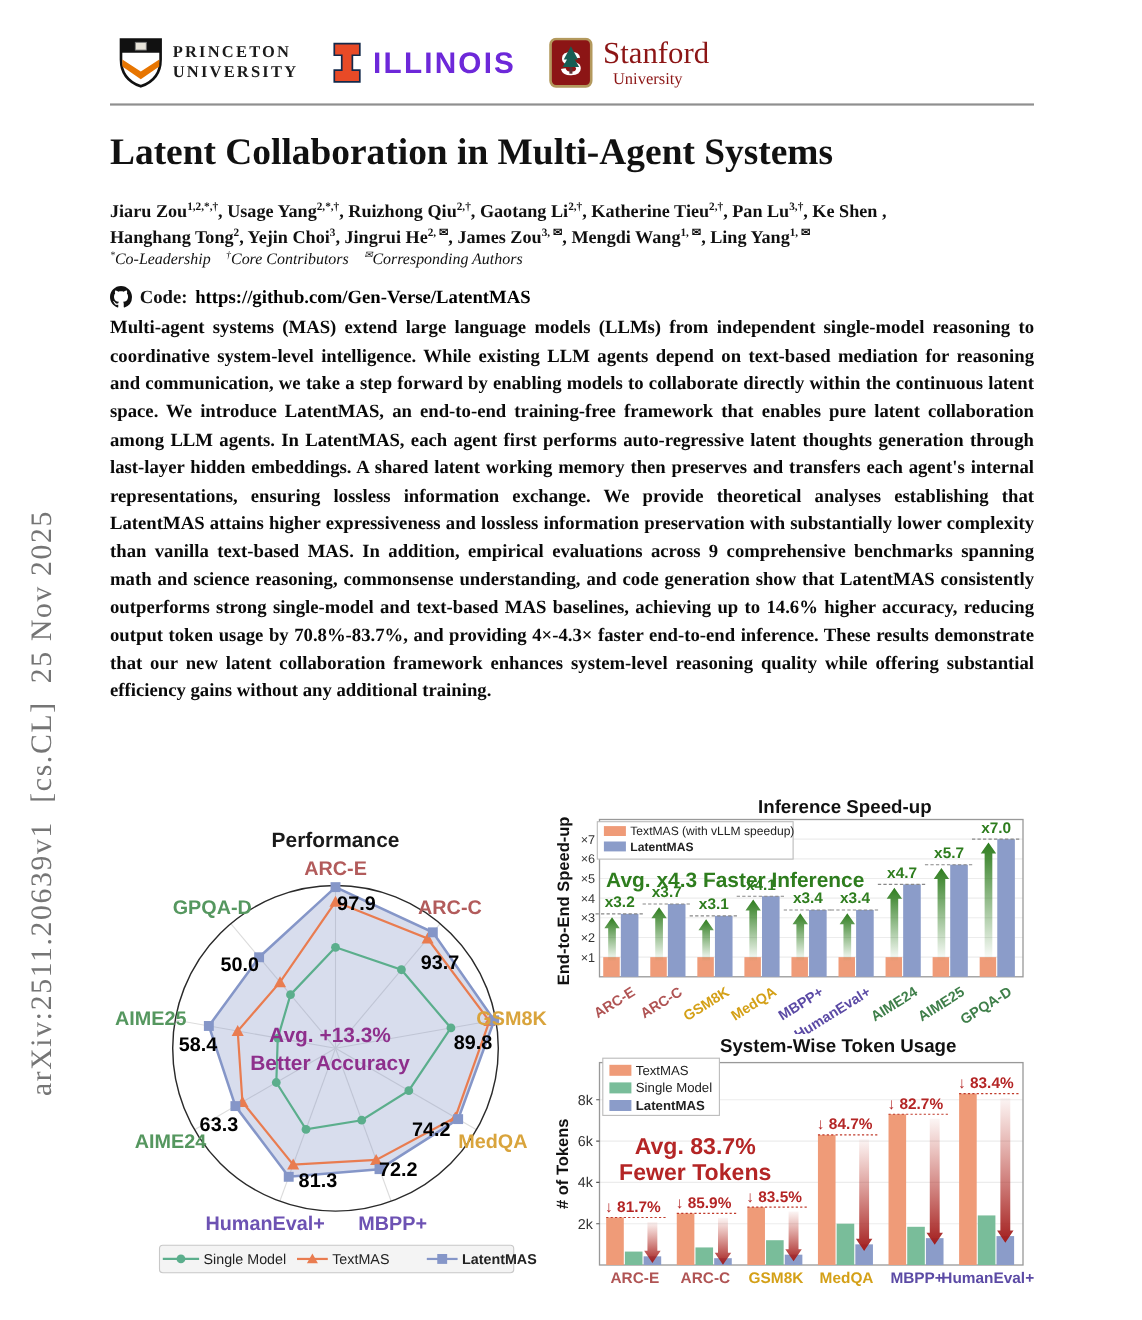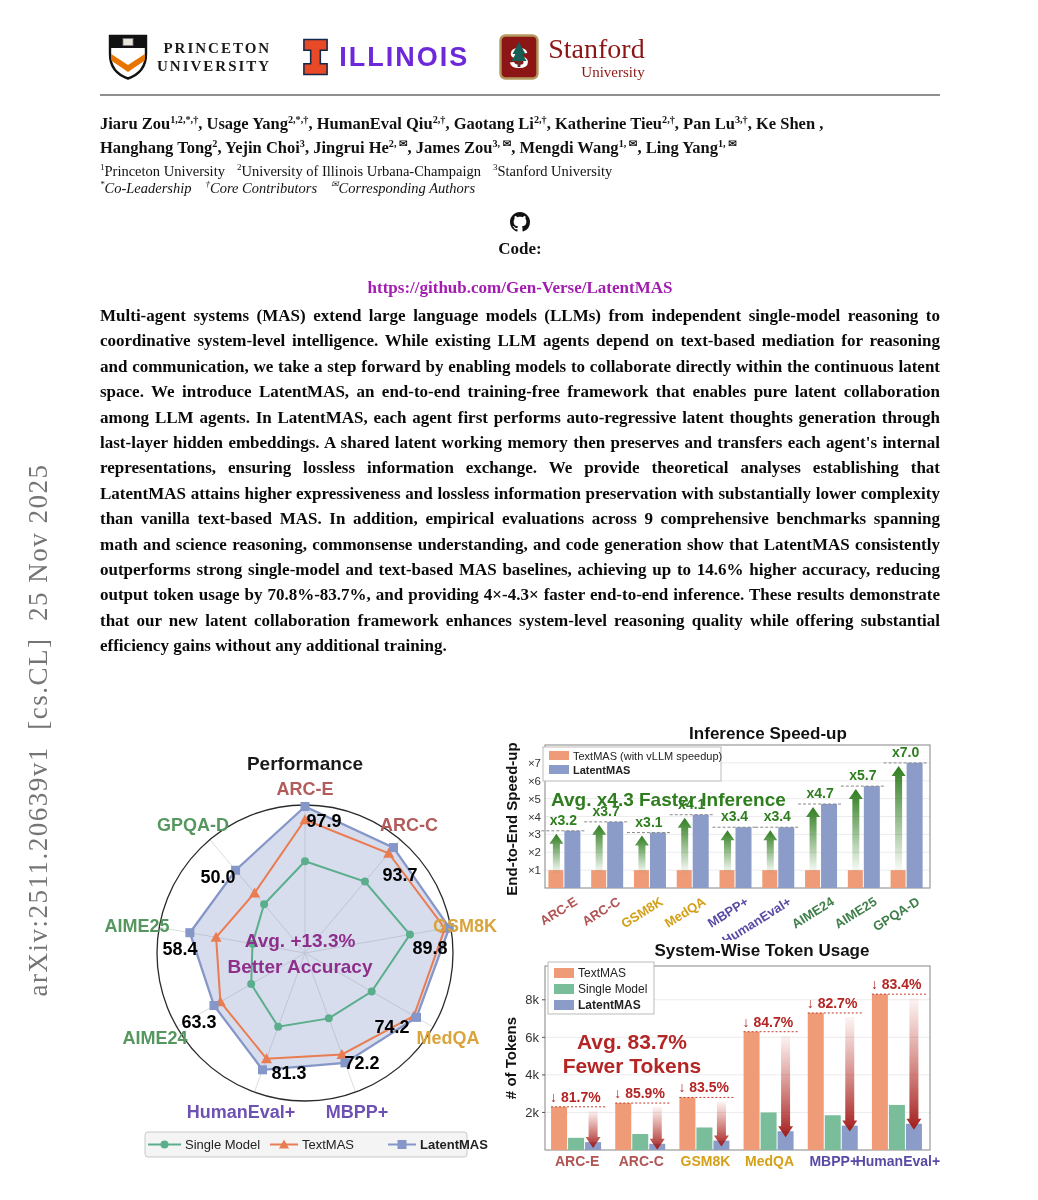--- a/index.html
+++ b/index.html
@@ -2,37 +2,37 @@
 <html><head>
 <meta charset="utf-8">
 <style>
   html,body{margin:0;padding:0;}
   body{width:1038px;height:1200px;position:relative;background:#ffffff;overflow:hidden;
        font-family:"Liberation Serif",serif;color:#111;}
   .arxiv-stamp{position:absolute;top:730px;left:38px;transform:translate(-50%,-50%) rotate(-90deg);
        white-space:pre;font-size:27px;letter-spacing:1.5px;color:#757575;}
   .content{position:absolute;left:100px;top:0;width:840px;}
   .logos{display:flex;align-items:center;gap:30px;margin-top:28px;padding-left:8px;height:58px;}
-  .logo{display:flex;align-items:center;gap:9px;text-align:right;}
+  .logo{display:flex;align-items:center;gap:9px;}
   .princeton-text{font-weight:bold;font-size:15px;letter-spacing:2px;color:#1a1a1a;line-height:18px;}
   .illinois-text{font-family:"Liberation Sans",sans-serif;font-weight:bold;font-size:27px;
        letter-spacing:2px;color:#6d28d9;}
   .stanford-text{color:#8C1515;line-height:1;}
   .stanford-text .l1{font-size:28px;}
   .stanford-text .l2{font-size:15px;margin-top:2px;margin-left:9px;}
   .divider{height:2px;background:#8f8f8f;margin-top:8px;}
   .title{font-size:34px;font-weight:bold;margin-top:24px;line-height:1.1;}
   .authors{margin-top:16px;font-size:16.5px;font-weight:bold;line-height:24px;}
   sup{font-size:62%;line-height:0;}
   .affils{margin-top:3px;font-size:14.5px;}
   .affils span.item{margin-right:12px;}
   .notes{font-size:14.5px;}
   .notes span.item{margin-right:14px;font-style:italic;}
-  .code-row{margin-top:15px;font-size:17px;font-weight:bold;display:flex;align-items:center;gap:7px;flex-direction:column;}
-  .code-row a{color:#a21caf;text-decoration:none;margin-top:12px;}
+  .code-row{margin-top:15px;font-size:17px;font-weight:bold;display:flex;align-items:center;gap:7px;}
+  .code-row a{color:#000000;text-decoration:none;}
   .abstract{margin-top:5px;font-size:17px;line-height:25.4px;font-weight:bold;text-align:justify;color:#0a0a0a;}
   .figures{position:absolute;left:100px;top:720px;width:840px;height:478px;}
   #radar-svg{position:absolute;left:0;top:14px;}
   #speedup-svg{position:absolute;left:405px;top:2px;}
   #tokens-svg{position:absolute;left:405px;top:222px;}
   svg text{font-family:"Liberation Sans",sans-serif;}
 </style>
 </head>
 <body>
 
@@ -69,27 +69,27 @@
       </svg>
       <div class="stanford-text">
         <div class="l1">Stanford</div>
         <div class="l2">University</div>
       </div>
     </div>
   </div>
 
   <div class="divider"></div>
 
+  <h1 class="title">Latent Collaboration in Multi-Agent Systems</h1>
 
   <div class="authors">
-    <div id="authors-line1"><span>Jiaru Zou</span><sup>1,2,*,†</sup>, <span>Usage Yang</span><sup>2,*,†</sup>, <span>HumanEval Qiu</span><sup>2,†</sup>, <span>Gaotang Li</span><sup>2,†</sup>, <span>Katherine Tieu</span><sup>2,†</sup>, <span>Pan Lu</span><sup>3,†</sup>, <span>Ke Shen</span> ,</div>
+    <div id="authors-line1"><span>Jiaru Zou</span><sup>1,2,*,†</sup>, <span>Usage Yang</span><sup>2,*,†</sup>, <span>Ruizhong Qiu</span><sup>2,†</sup>, <span>Gaotang Li</span><sup>2,†</sup>, <span>Katherine Tieu</span><sup>2,†</sup>, <span>Pan Lu</span><sup>3,†</sup>, <span>Ke Shen</span> ,</div>
     <div id="authors-line2"><span>Hanghang Tong</span><sup>2</sup>, <span>Yejin Choi</span><sup>3</sup>, <span>Jingrui He</span><sup>2, ✉</sup>, <span>James Zou</span><sup>3, ✉</sup>, <span>Mengdi Wang</span><sup>1, ✉</sup>, <span>Ling Yang</span><sup>1, ✉</sup></div>
   </div>
 
-  <div class="affils" id="affils"><span class="item"><sup>1</sup>Princeton University</span><span class="item"><sup>2</sup>University of Illinois Urbana-Champaign</span><span class="item"><sup>3</sup>Stanford University</span></div>
   <div class="notes" id="notes"><span class="item"><sup>*</sup>Co-Leadership</span><span class="item"><sup>†</sup>Core Contributors</span><span class="item"><sup>✉</sup>Corresponding Authors</span></div>
 
   <div class="code-row">
     <svg width="20" height="20" viewBox="0 0 16 16">
       <path fill="#111" d="M8 0C3.58 0 0 3.58 0 8c0 3.54 2.29 6.53 5.47 7.59.4.07.55-.17.55-.38 0-.19-.01-.82-.01-1.49-2.01.37-2.53-.49-2.69-.94-.09-.23-.48-.94-.82-1.13-.28-.15-.68-.52-.01-.53.63-.01 1.08.58 1.23.82.72 1.21 1.87.87 2.33.66.07-.52.28-.87.51-1.07-1.78-.2-3.64-.89-3.64-3.95 0-.87.31-1.59.82-2.15-.08-.2-.36-1.02.08-2.12 0 0 .67-.21 2.2.82.64-.18 1.32-.27 2-.27s1.36.09 2 .27c1.53-1.04 2.2-.82 2.2-.82.44 1.1.16 1.92.08 2.12.51.56.82 1.27.82 2.15 0 3.07-1.87 3.75-3.65 3.95.29.25.54.73.54 1.48 0 1.07-.01 1.93-.01 2.2 0 .21.15.46.55.38A8.01 8.01 0 0 0 16 8c0-4.42-3.58-8-8-8Z"></path>
     </svg>
     <span>Code:</span>
     <a href="#">https://github.com/Gen-Verse/LatentMAS</a>
   </div>
 

